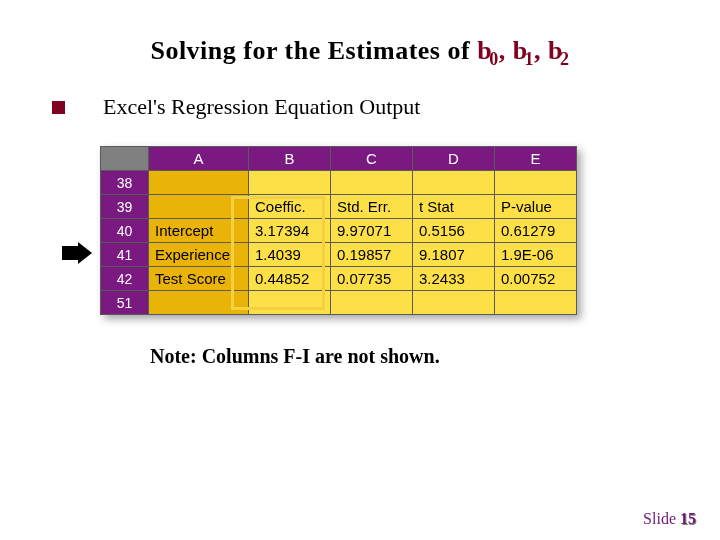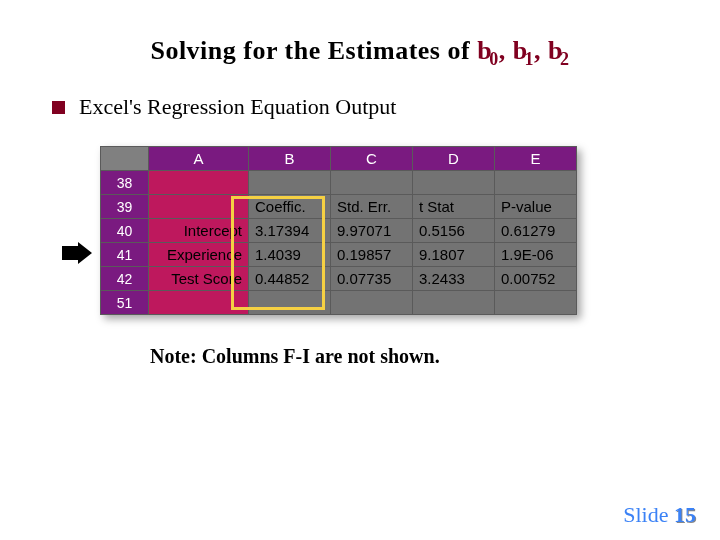--- a/index.html
+++ b/index.html
@@ -33,20 +33,21 @@
     font-weight: bold;
     margin-left: -3px;
   }
   .title span.maroon {
     color: #800020;
   }
   .bullet-row {
     display: flex;
     align-items: center;
     margin: 24px 0 0 52px;
+    gap: 24px;
   }
   .bullet-sq {
     width: 13px;
     height: 13px;
     background: #800020;
     margin-right: 14px;
     flex-shrink: 0;
   }
   .bullet-text {
     font-size: 22px;
@@ -93,50 +94,49 @@
     width: 30px;
   }
   table.sheet td.rowhdr {
     background: #7a1a80;
     color: #fff;
     text-align: center;
     width: 48px;
     font-size: 14px;
   }
   table.sheet td.data {
-    background: #737373;
+    background: #fde047;
     color: #000;
     width: 82px;
   }
   table.sheet td.label {
-    background: #be185d;
+    background: #eab308;
     color: #000;
     width: 100px;
-    text-align: right;
   }
   table.sheet td.num {
     text-align: left;
     width: 82px;
   }
   .highlight-box {
     position: absolute;
     border: 3px solid #f5d043;
     pointer-events: none;
   }
   .note {
     font-size: 20px;
     font-weight: bold;
     margin: 30px 0 0 150px;
   }
   .footer {
     position: absolute;
     bottom: 12px;
     right: 24px;
-    font-size: 22px;
-    color: #3b82f6;
+    font-size: 16px;
+    color: #701a75;
   }
   .footer .num {
     font-weight: bold;
     text-shadow: 1px 1px 0 #888;
   }
 </style>
 </head>
 <body>
 
 <div class="title">

